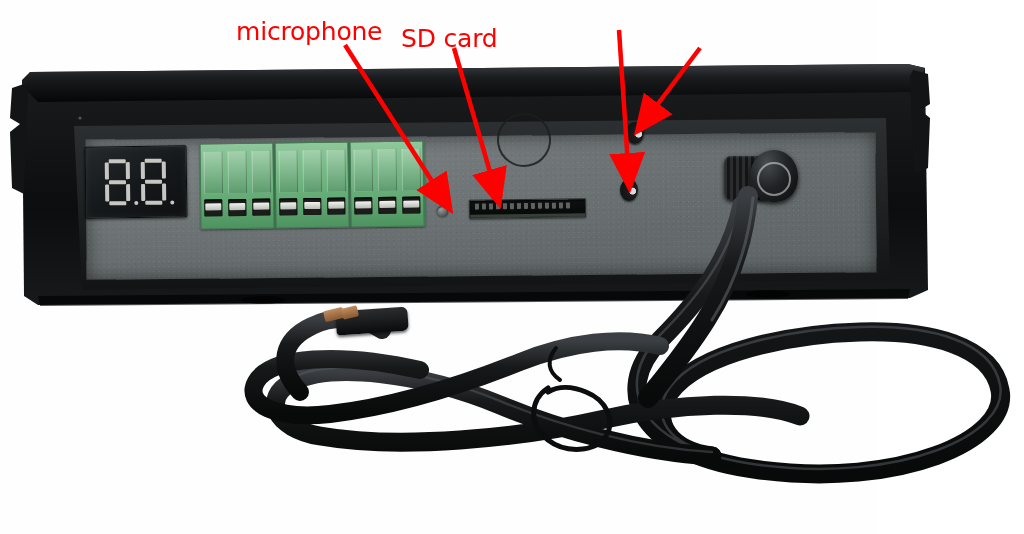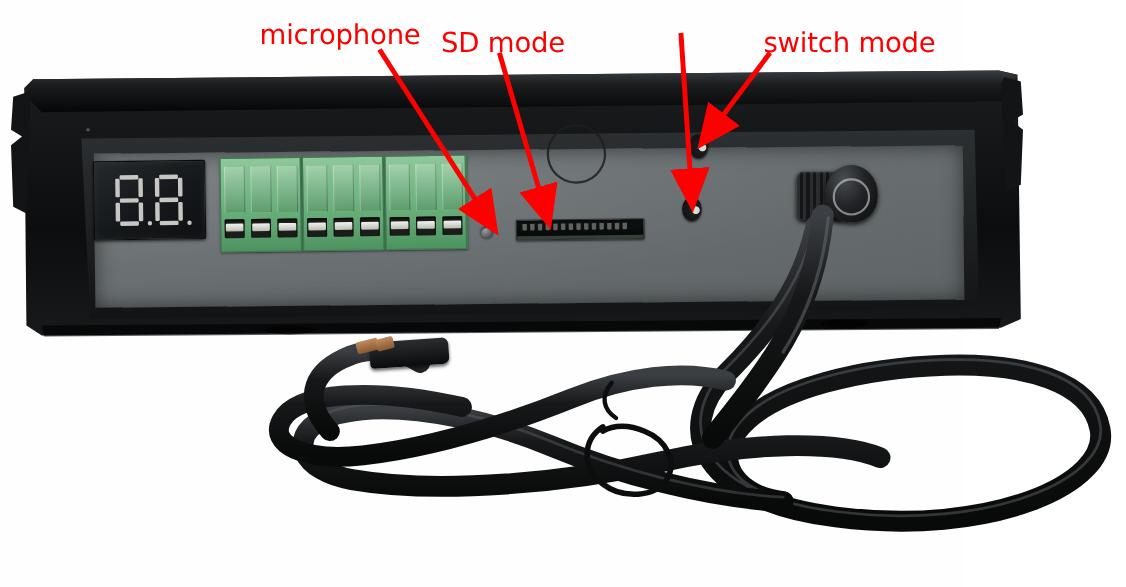--- a/index.html
+++ b/index.html
@@ -358,16 +358,15 @@
         <path d="M0,1 L9,5 L0,9 Z" fill="#fe0000"></path>
       </marker>
     </defs>
     <line x1="345" y1="45" x2="446" y2="203" stroke="#fe0000" stroke-width="4.5" marker-end="url(#ah)"></line>
     <line x1="454" y1="48" x2="497" y2="196" stroke="#fe0000" stroke-width="4.5" marker-end="url(#ah)"></line>
     <line x1="619" y1="30" x2="629" y2="180" stroke="#fe0000" stroke-width="4.5" marker-end="url(#ah)"></line>
     <line x1="700" y1="48" x2="642" y2="125" stroke="#fe0000" stroke-width="4.5" marker-end="url(#ah)"></line>
   </svg>
 
   <div class="anno-label" style="left:236px;top:18px;">microphone</div>
-  <div class="anno-label" style="left:401px;top:25px;">SD mode</div>
-  <div class="anno-label" style="left:694px;top:25px;">switch mode</div>
+  <div class="anno-label" style="left:401px;top:25px;">SD card</div>
 
 </div>
 
 </body></html>

